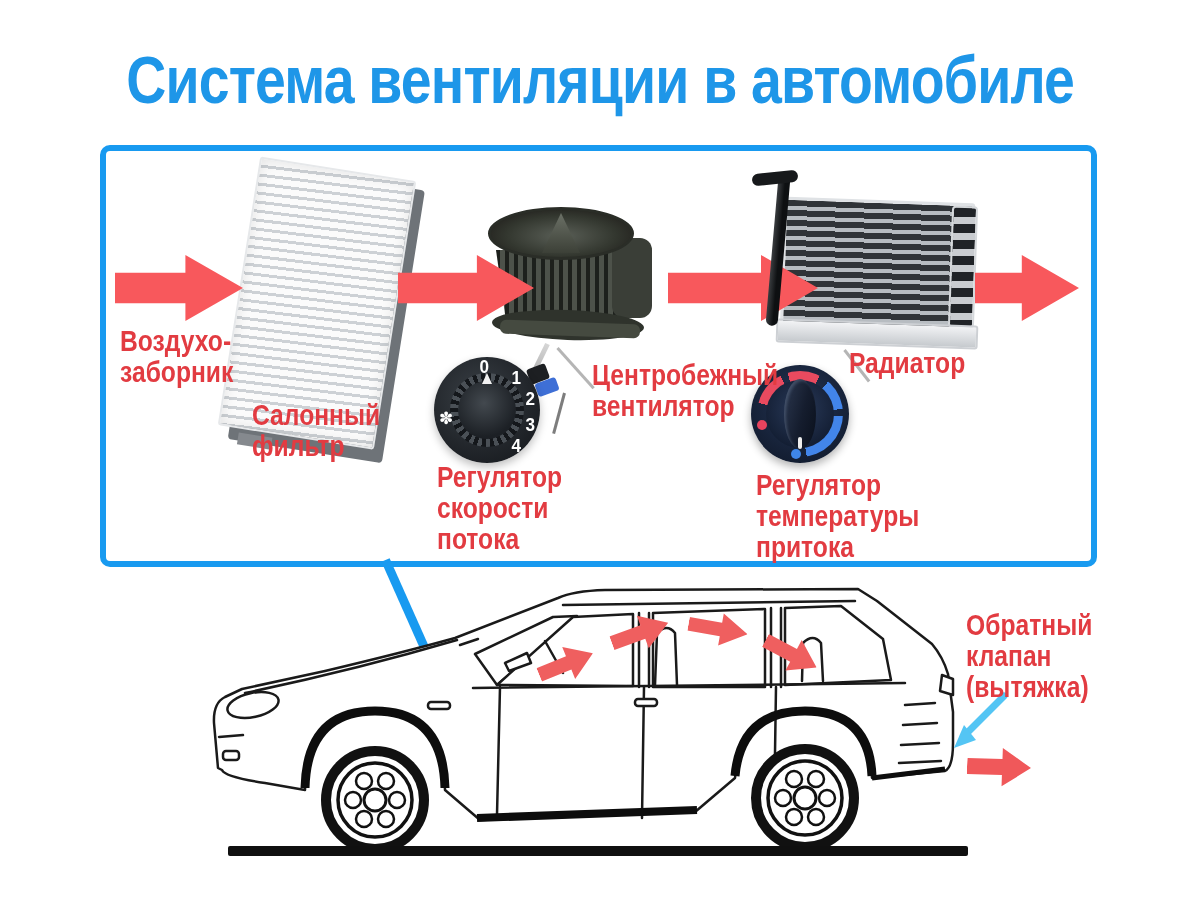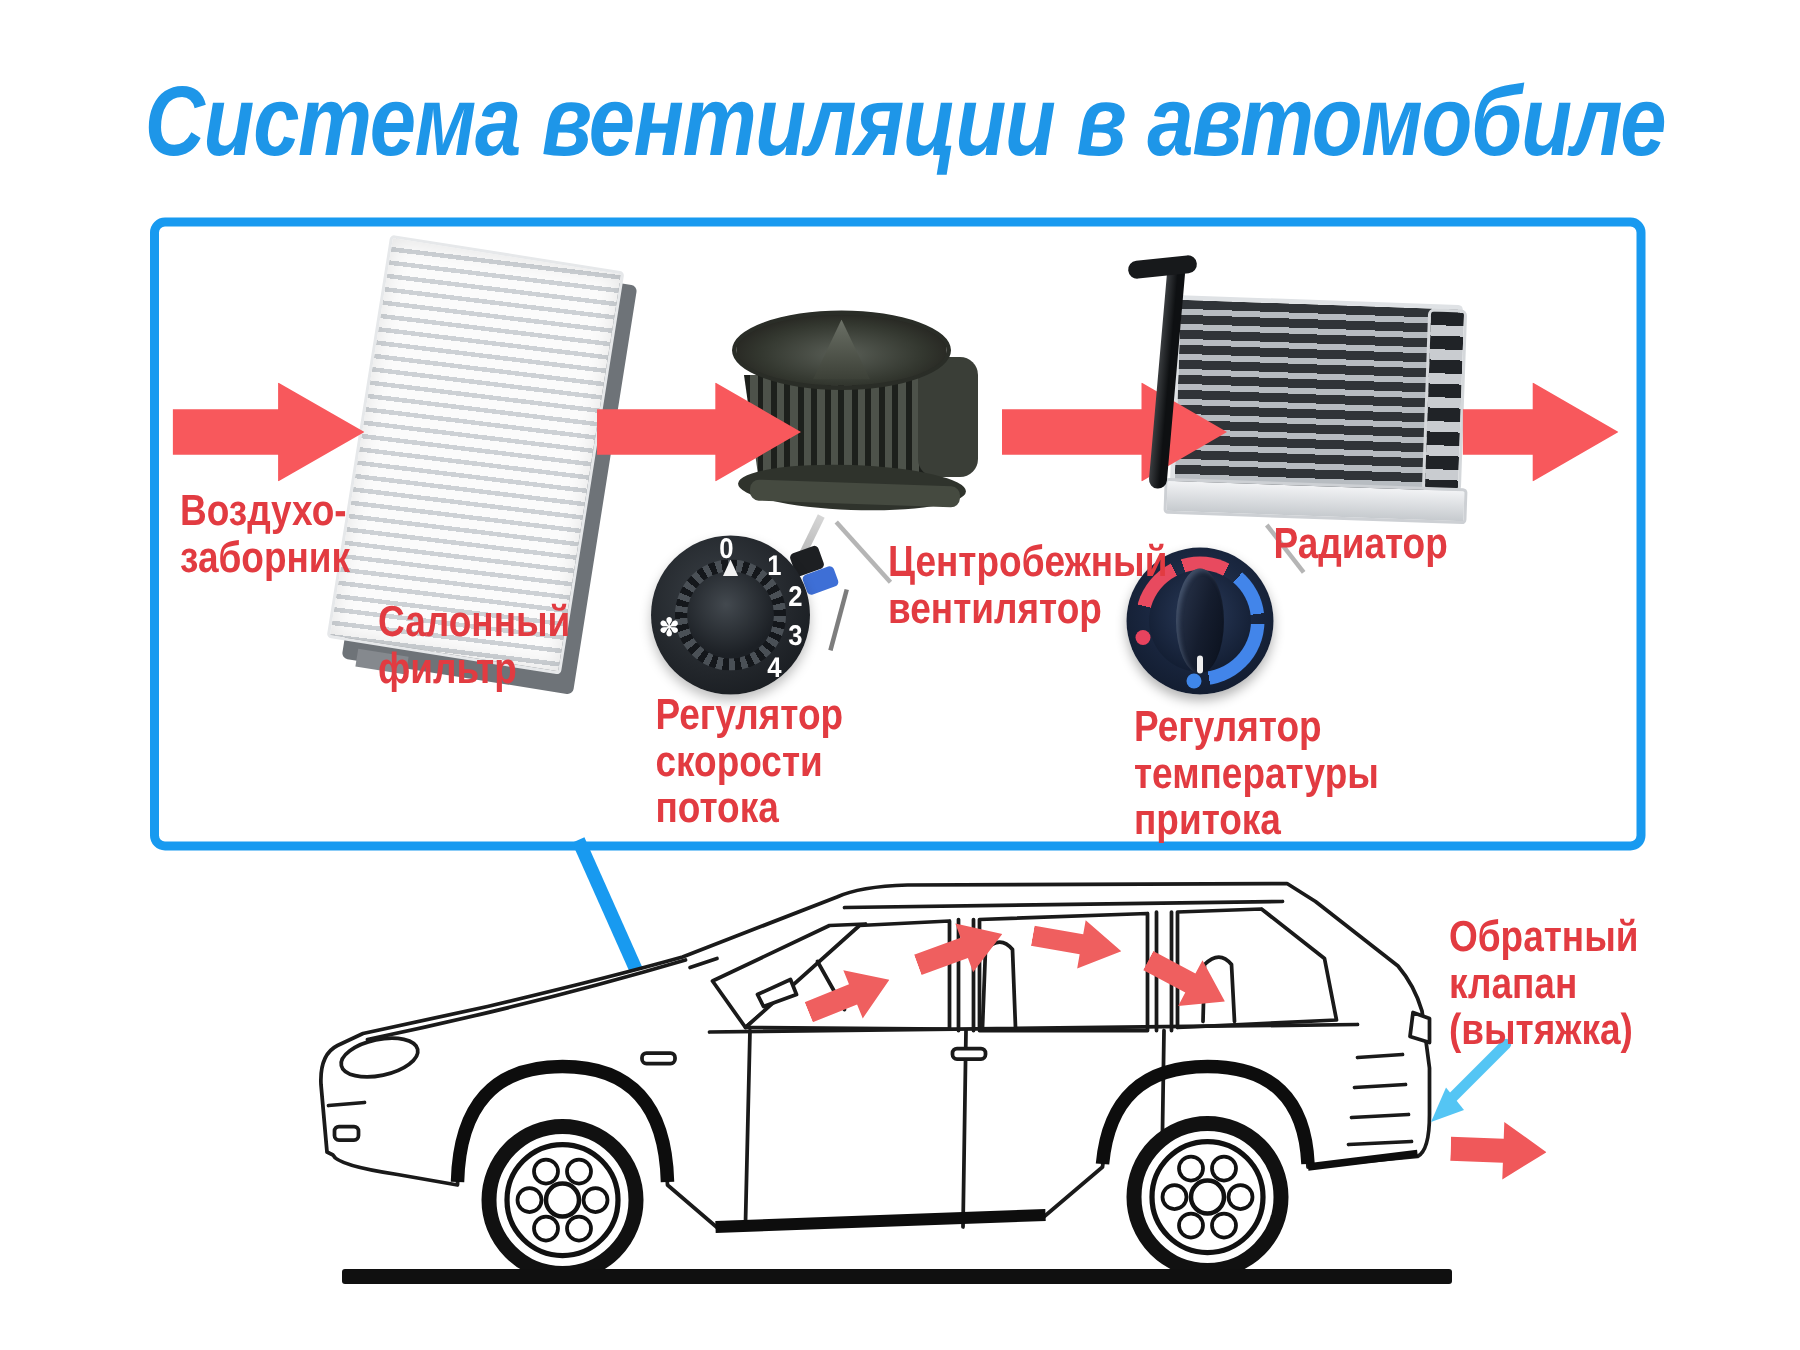--- a/index.html
+++ b/index.html
@@ -2,21 +2,21 @@
 <html><head>
 <meta charset="utf-8">
 <style>
   html,body{margin:0;padding:0;background:#fff;}
   .page{position:relative;width:1200px;height:900px;background:#ffffff;overflow:hidden;
         font-family:"Liberation Sans",sans-serif;}
   .abs{position:absolute;}
 
   
   .title{top:42px;left:0;width:1200px;text-align:center;color:#1e96e8;
-         font-size:66px;font-weight:bold;white-space:nowrap;z-index:7;font-style:italic;}
+         font-size:66px;font-weight:bold;white-space:nowrap;z-index:7;}
   .title span{display:inline-block;transform:scaleX(0.84);letter-spacing:-1px;}
 
   
   .panel{left:100px;top:145px;width:997px;height:422px;border:6px solid #189af0;
          border-radius:10px;box-sizing:border-box;z-index:1;background:transparent;}
 
   
   .arr{background:#f8585c;z-index:5;}
   .a1{left:115px;top:255px;width:128px;height:66px;
       clip-path:polygon(0 27%,55% 27%,55% 0,100% 50%,55% 100%,55% 73%,0 73%);}

